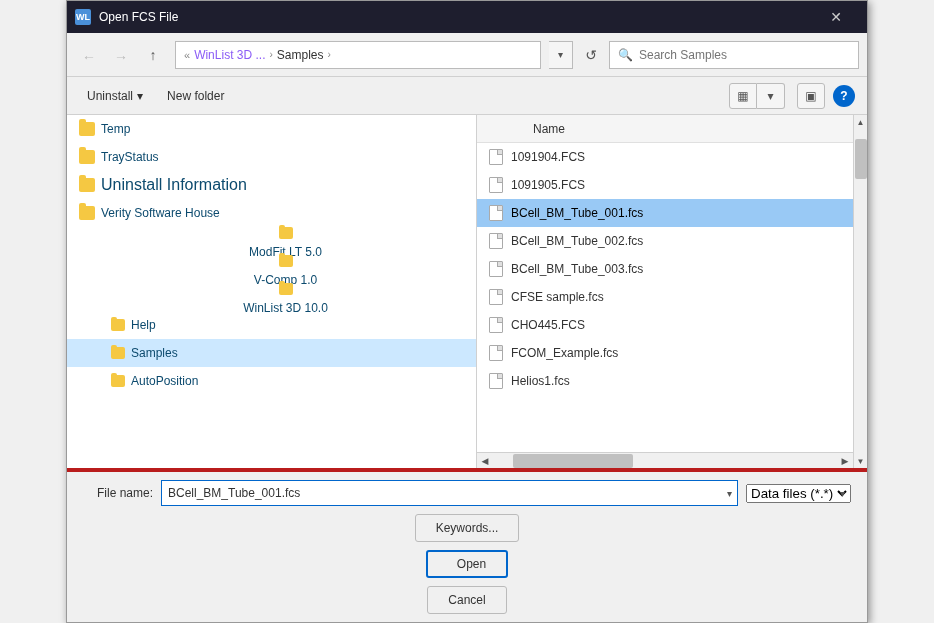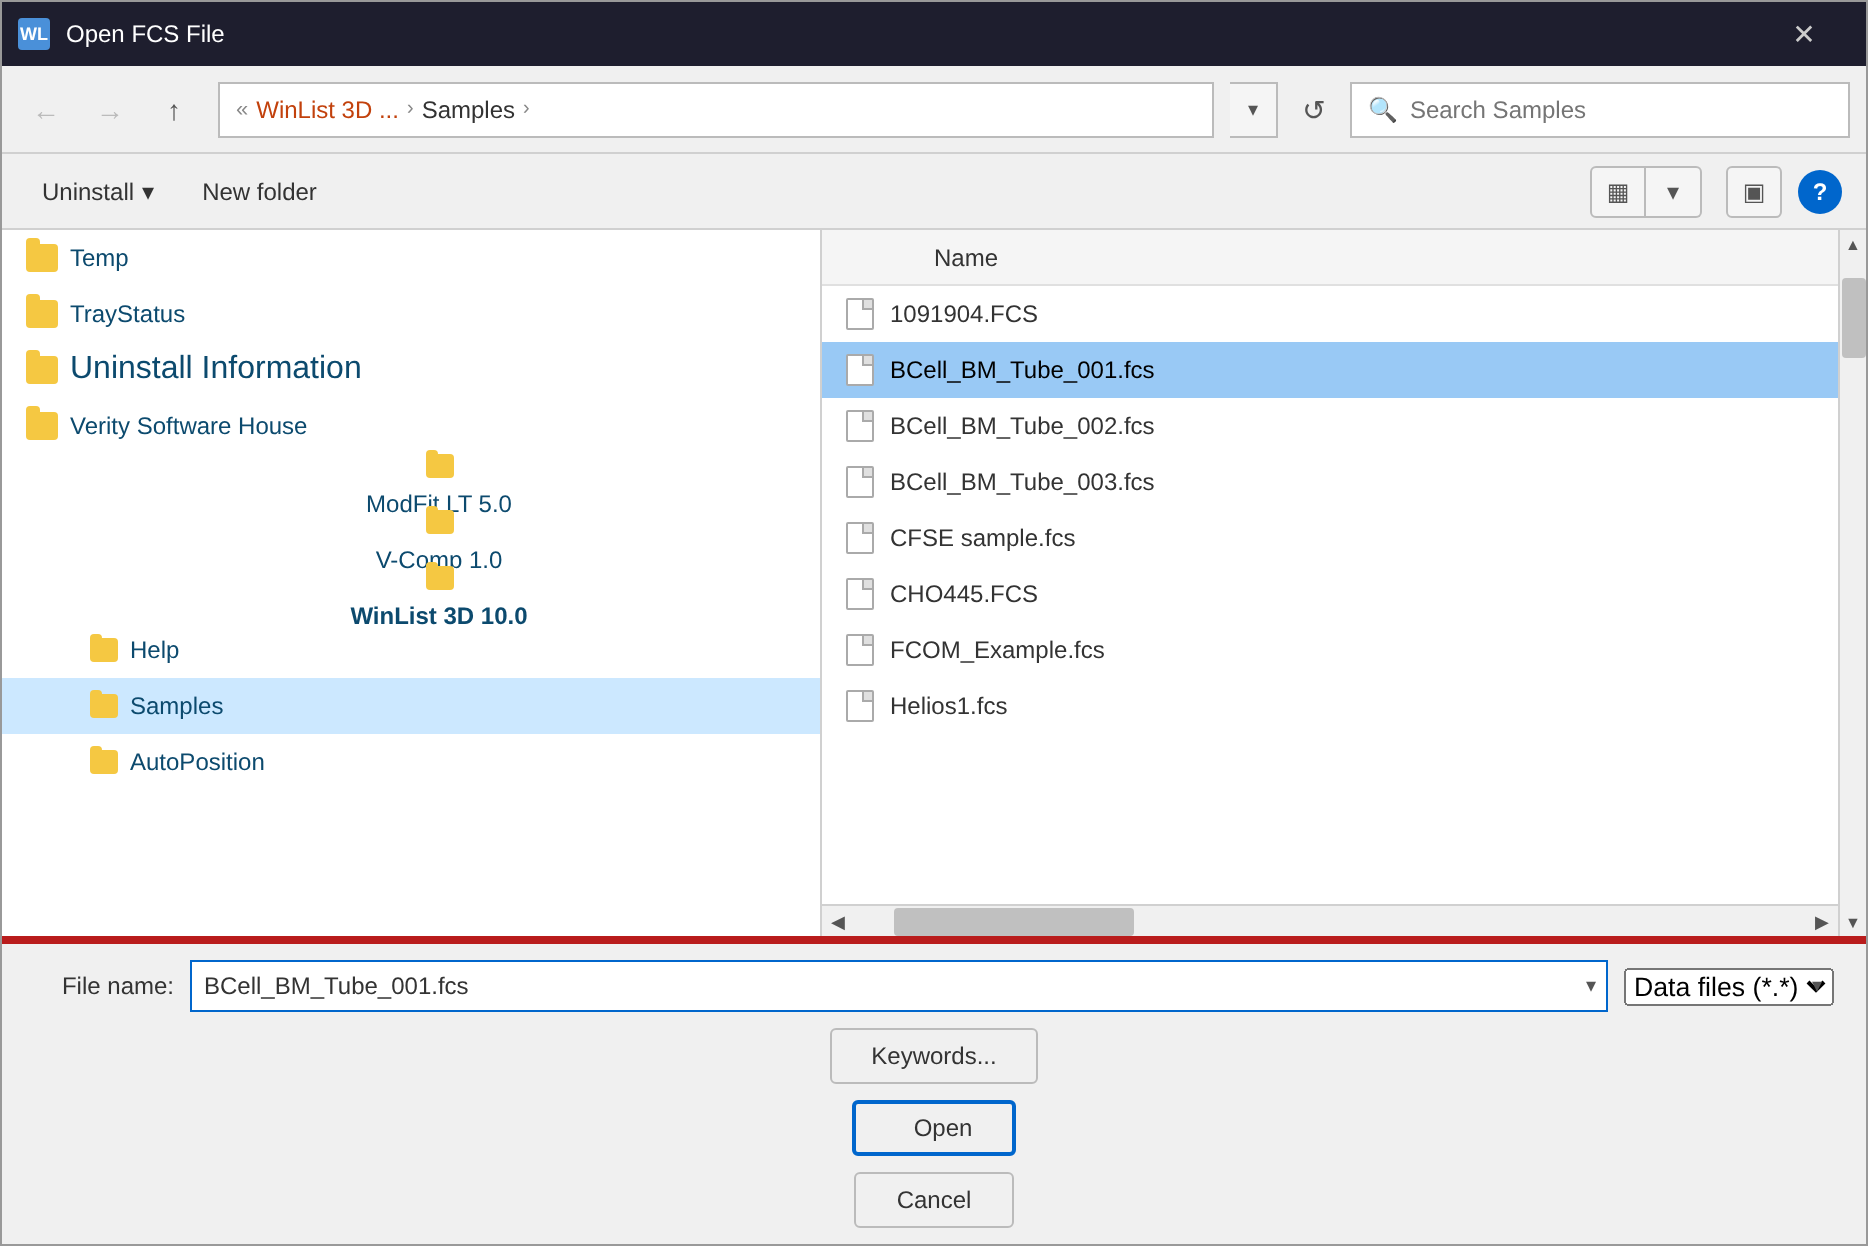--- a/index.html
+++ b/index.html
@@ -8,21 +8,21 @@
       font-size: 13px;
       background: #f0f0f0;
       display: flex;
       justify-content: center;
       align-items: center;
       width: 934px;
       height: 623px;
       overflow: hidden;
     }
     .dialog {
-      width: 934px;
+      width: 802px;
       height: 623px;
       background: #f0f0f0;
       border: 1px solid #999;
       display: flex;
       flex-direction: column;
       box-shadow: 2px 2px 8px rgba(0,0,0,0.4);
     }
     
     .title-bar {
       background: #1e1e2e;
@@ -94,21 +94,21 @@
       border: 1px solid #bbb;
       background: white;
       display: flex;
       align-items: center;
       padding: 0 8px;
       gap: 4px;
       font-size: 12px;
       color: #333;
       margin: 0 4px;
     }
-    .breadcrumb-link { color: #c2410c; cursor: pointer; text-decoration: none; }
+    .breadcrumb-link { color: #8b5cf6; cursor: pointer; text-decoration: none; }
     .breadcrumb-chevron { color: #888; font-size: 10px; }
     .dropdown-arrow-btn {
       width: 24px;
       height: 28px;
       border: 1px solid #bbb;
       border-left: none;
       background: #f5f5f5;
       cursor: pointer;
       display: flex;
       align-items: center;
@@ -575,21 +575,21 @@
           <div class="tree-item indent1">
             <div class="folder-icon-small"></div>
             <span style="font-size: 12px;">ModFit LT 5.0</span>
           </div>
           <div class="tree-item indent1">
             <div class="folder-icon-small"></div>
             <span style="font-size: 12px;">V-Comp 1.0</span>
           </div>
           <div class="tree-item indent1">
             <div class="folder-icon-small"></div>
-            <span style="font-size: 12px; font-weight: bold;">WinList 3D 10.0</span>
+            <span style="font-size: 12px;">WinList 3D 10.0</span>
           </div>
           <div class="tree-item indent2">
             <div class="folder-icon-small"></div>
             <span style="font-size: 12px;">Help</span>
           </div>
           <div class="tree-item indent2 selected">
             <div class="folder-icon-small"></div>
             <span style="font-size: 12px;">Samples</span>
           </div>
           <div class="tree-item indent2">
@@ -601,20 +601,24 @@
 
     <div class="right-panel-container">
       <div class="right-panel">
         <div class="file-list-header">
           <span class="file-list-header-col">Name</span>
         </div>
         <div class="file-list" id="file-list-container">
         <div class="file-item">
               <div class="file-doc-icon"></div>
               <span class="file-name">1091904.FCS</span>
+            </div>
+            <div class="file-item">
+              <div class="file-doc-icon"></div>
+              <span class="file-name">1091905.FCS</span>
             </div>
             <div class="file-item selected">
               <div class="file-doc-icon"></div>
               <span class="file-name">BCell_BM_Tube_001.fcs</span>
             </div>
             <div class="file-item">
               <div class="file-doc-icon"></div>
               <span class="file-name">BCell_BM_Tube_002.fcs</span>
             </div>
             <div class="file-item">

